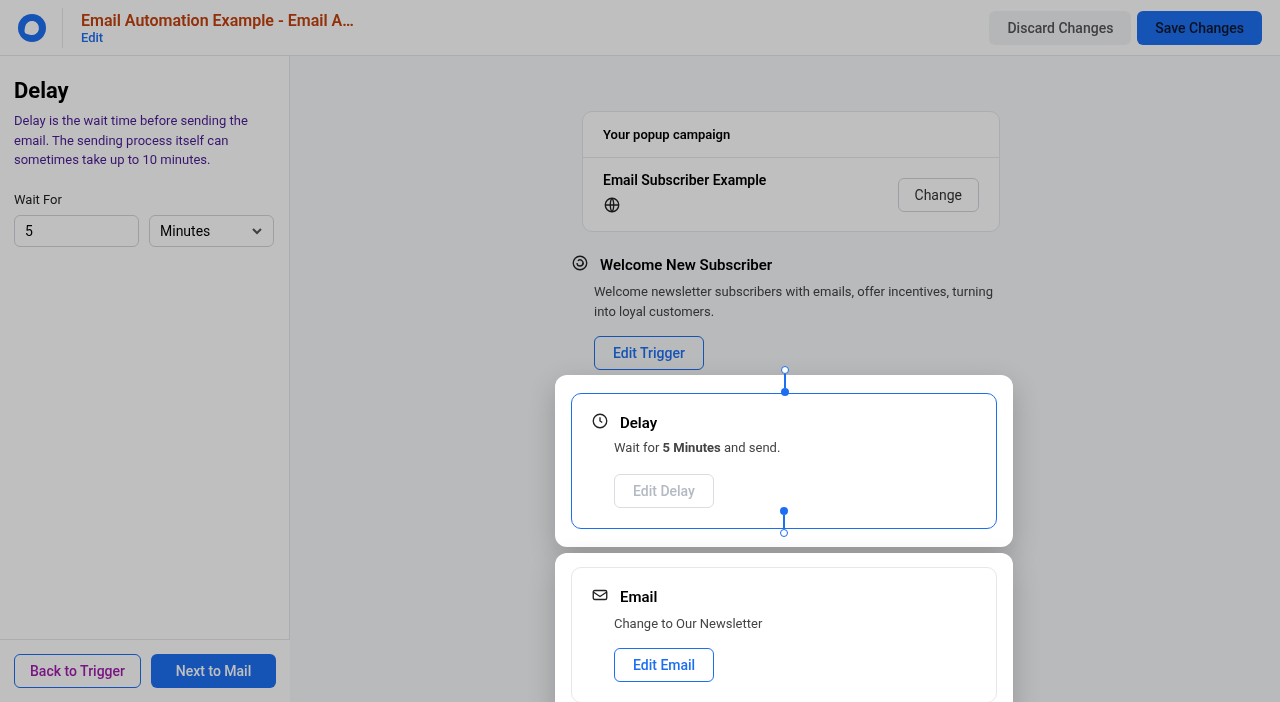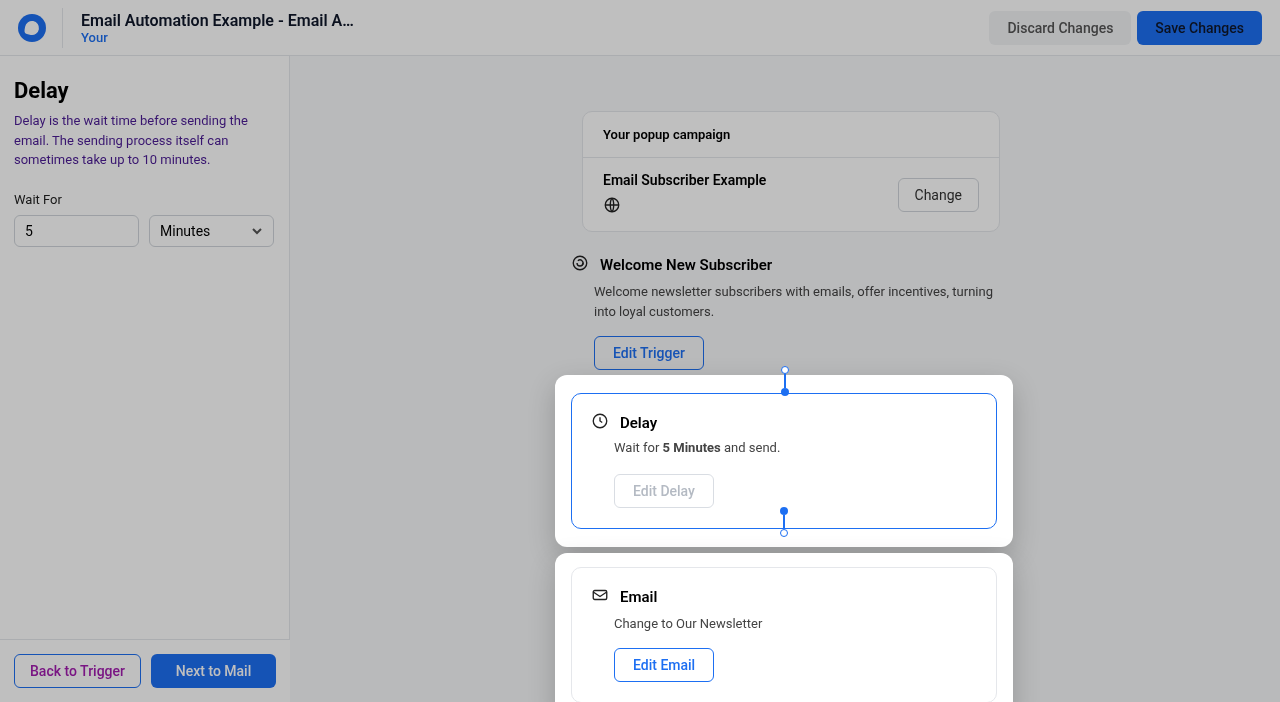--- a/index.html
+++ b/index.html
@@ -53,21 +53,21 @@
     }
     .vdiv {
       width: 1px;
       height: 40px;
       background: #e5e7eb;
       margin-right: 18px;
     }
     .title-block .title {
       font-weight: 600;
       font-size: 16px;
-      color: #0f172a;
+      color: #c2410c;
       max-width: 280px;
       white-space: nowrap;
       overflow: hidden;
       text-overflow: ellipsis;
     }
     .title-block .edit-link {
       font-size: 13px;
       color: #1d6ff2;
       font-weight: 500;
       cursor: pointer;
@@ -338,21 +338,21 @@
     svg.chev { width: 12px; height: 12px; stroke: #555; stroke-width: 2; fill: none; }
   </style>
 </head>
 <body>
 
 <div class="topbar">
   <div class="logo"></div>
   <div class="vdiv"></div>
   <div class="title-block">
     <div class="title">Email Automation Example - Email A…</div>
-    <div class="edit-link">Your</div>
+    <div class="edit-link">Edit</div>
   </div>
   <div class="topbar-actions">
     <button class="btn btn-discard">Discard Changes</button>
     <button class="btn btn-primary">Save Changes</button>
   </div>
 </div>
 
 <div class="left-panel">
   <h1>Delay</h1>
   <p class="desc">Delay is the wait time before sending the email. The sending process itself can sometimes take up to 10 minutes.</p>

